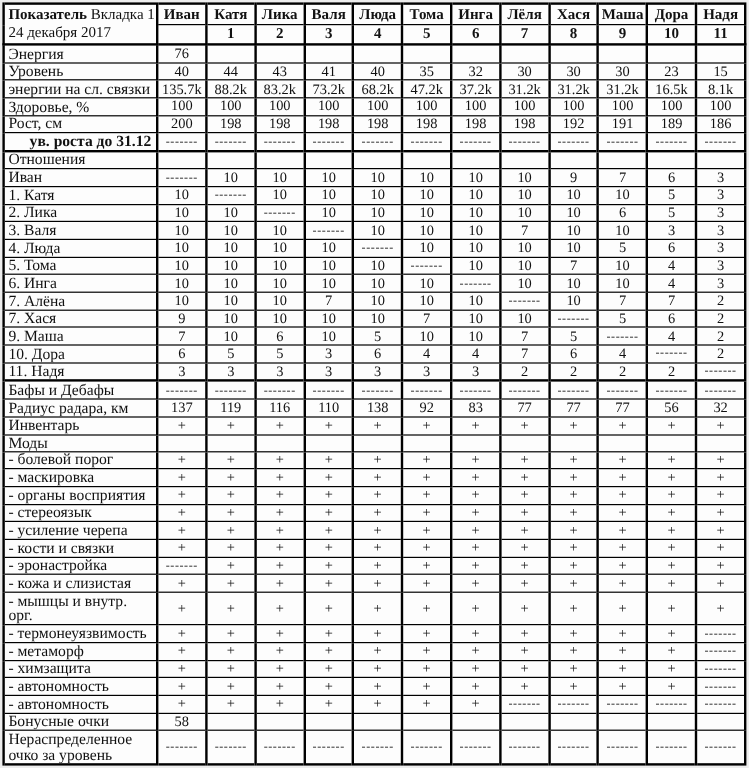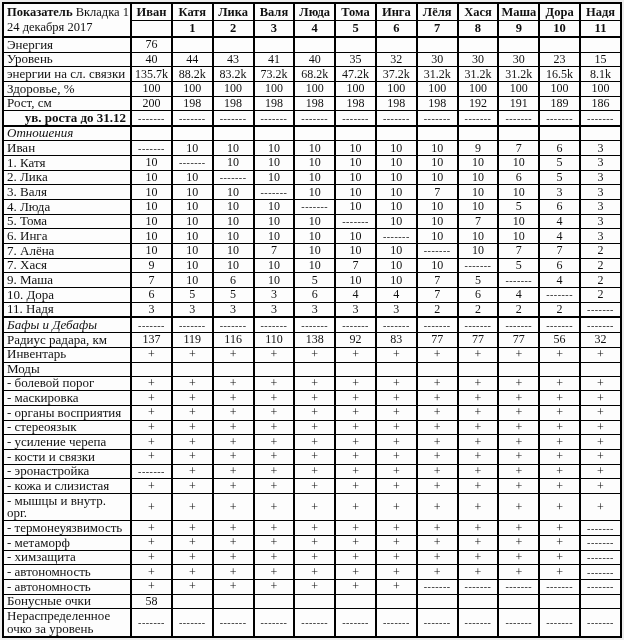--- a/index.html
+++ b/index.html
@@ -39,21 +39,21 @@
   }
   th.corner .b{font-weight:bold;}
   
   td{height:12.6px;font-size:12px;text-align:center;line-height:13px;}
   td.row-label{
     text-align:left;font-size:13px;padding-left:3px;
     white-space:normal;line-height:12.5px;
   }
   td.right{text-align:right;padding-right:4px;font-weight:bold;}
   td.dash{font-size:10px;letter-spacing:0.5px;color:#222;}
-  tr.thick-top td{border-top-width:2px;font-style:italic;}
+  tr.thick-top td{border-top-width:2px;}
   tbody tr:first-child td{border-top-width:2px;}
 </style>
 </head>
 <body>
 
 <div class="page">
   <table>
     <colgroup>
       <col class="label-col">
     <col class="data-col">

